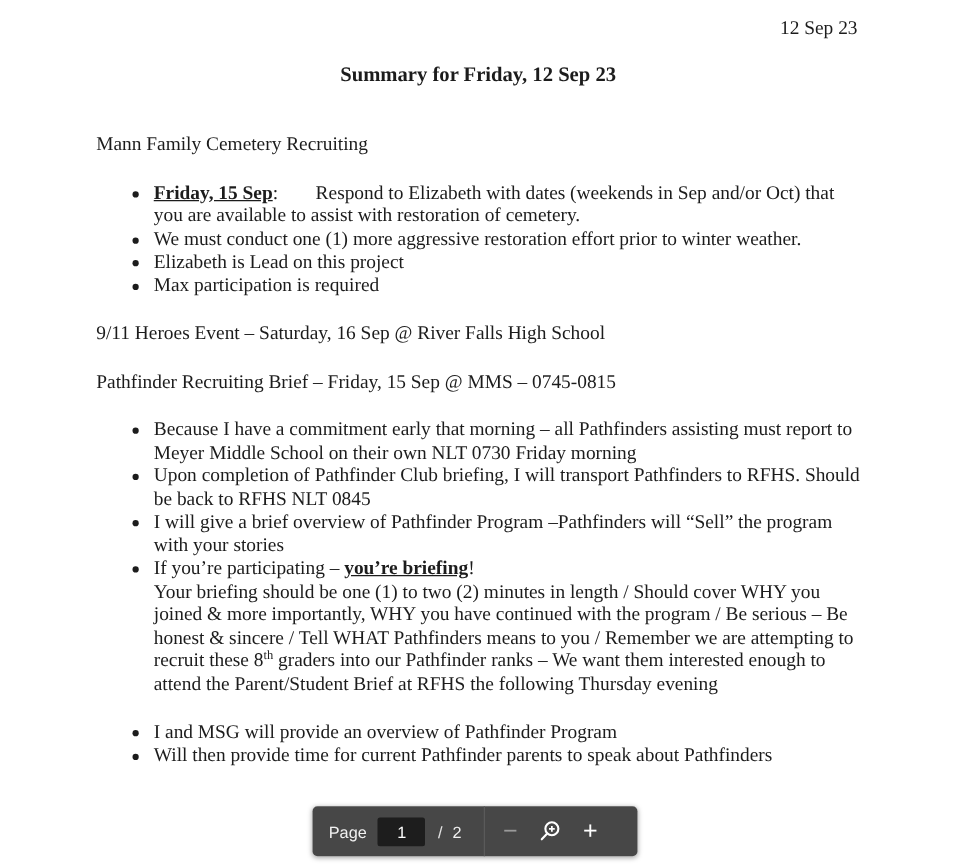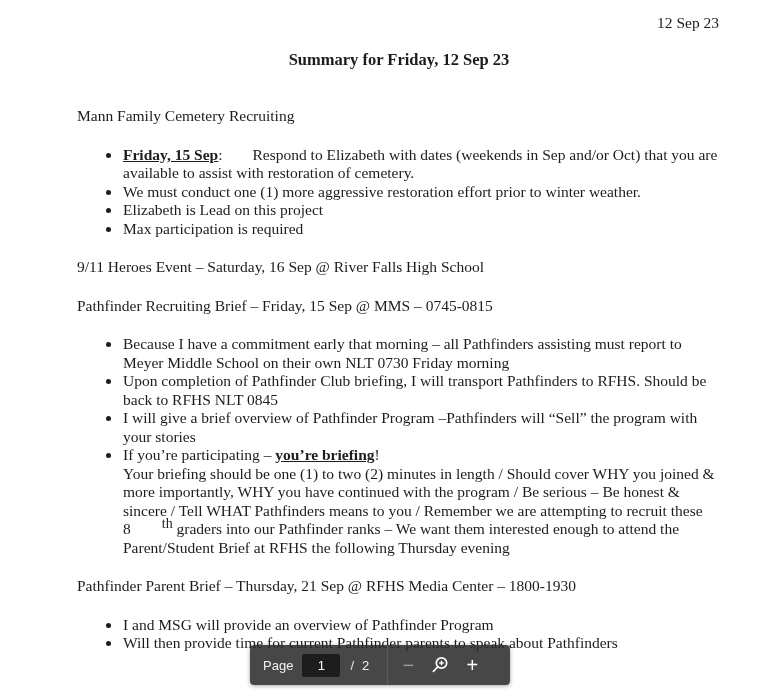--- a/index.html
+++ b/index.html
@@ -11,21 +11,21 @@
     overflow: hidden;
     background: #ffffff;
     font-family: "Liberation Serif", "DejaVu Serif", serif;
     color: #1c1c1c;
   }
 
   
   .doc {
     width: 774px;
     height: 694px;
-    padding: 14px 53px 0 77px;
+    padding: 14px 86px 0 77px;
     font-size: 15.5px;
     line-height: 18.5px;
     -webkit-font-smoothing: antialiased;
   }
   .date-line { text-align: right; margin-right: 2px; }
   .doc-title {
     text-align: center;
     font-weight: bold;
     font-size: 16.5px;
     margin-top: 18px;
@@ -40,21 +40,21 @@
     left: 29px;
     top: 7px;
     width: 5px;
     height: 5px;
     border-radius: 50%;
     background: #1c1c1c;
   }
   .lead-emph { font-weight: bold; text-decoration: underline; }
   .bold-underline { font-weight: bold; text-decoration: underline; }
   .tab-spacer { display: inline-block; width: 30px; }
-  sup.ord { font-size: 14px; line-height: 0; vertical-align: super; margin-left: 31px; }
+  sup.ord { font-size: 10px; line-height: 0; vertical-align: super; }
 
   
   .viewer-toolbar {
     position: absolute;
     left: 250px;
     top: 645px;
     width: 260px;
     height: 40px;
     background: rgba(44, 44, 44, 0.87);
     border-radius: 4px;
@@ -134,21 +134,20 @@
 
   <div class="section-heading">Pathfinder Recruiting Brief – Friday, 15 Sep @ MMS – 0745-0815</div>
   <ul class="bullet-list">
     <li class="bullet-item"><span>Because I have a commitment early that morning – all Pathfinders assisting must report to Meyer Middle School on their own NLT 0730 Friday morning</span></li>
     <li class="bullet-item"><span>Upon completion of Pathfinder Club briefing, I will transport Pathfinders to RFHS. Should be back to RFHS NLT 0845</span></li>
     <li class="bullet-item"><span>I will give a brief overview of Pathfinder Program –Pathfinders will “Sell” the program with your stories</span></li>
     <li class="bullet-item"><span>If you’re participating – </span><span class="bold-underline">you’re briefing</span><span>!</span><br>
       <span>Your briefing should be one (1) to two (2) minutes in length / Should cover WHY you joined &amp; more importantly, WHY you have continued with the program / Be serious – Be honest &amp; sincere / Tell WHAT Pathfinders means to you / Remember we are attempting to recruit these 8</span><sup class="ord">th</sup><span> graders into our Pathfinder ranks – We want them interested enough to attend the Parent/Student Brief at RFHS the following Thursday evening</span></li>
   </ul>
 
-  <div class="section-heading">Pathfinder Parent Brief – Thursday, 21 Sep @ RFHS Media Center – 1800-1930</div>
   <ul class="bullet-list">
     <li class="bullet-item"><span>I and MSG will provide an overview of Pathfinder Program</span></li>
     <li class="bullet-item"><span>Will then provide time for current Pathfinder parents to speak about Pathfinders</span></li>
   </ul>
 
 </div>
 
 <div class="viewer-toolbar">
   <span class="page-label">Page</span>
   <input class="page-input" type="text" value="1" style="">

